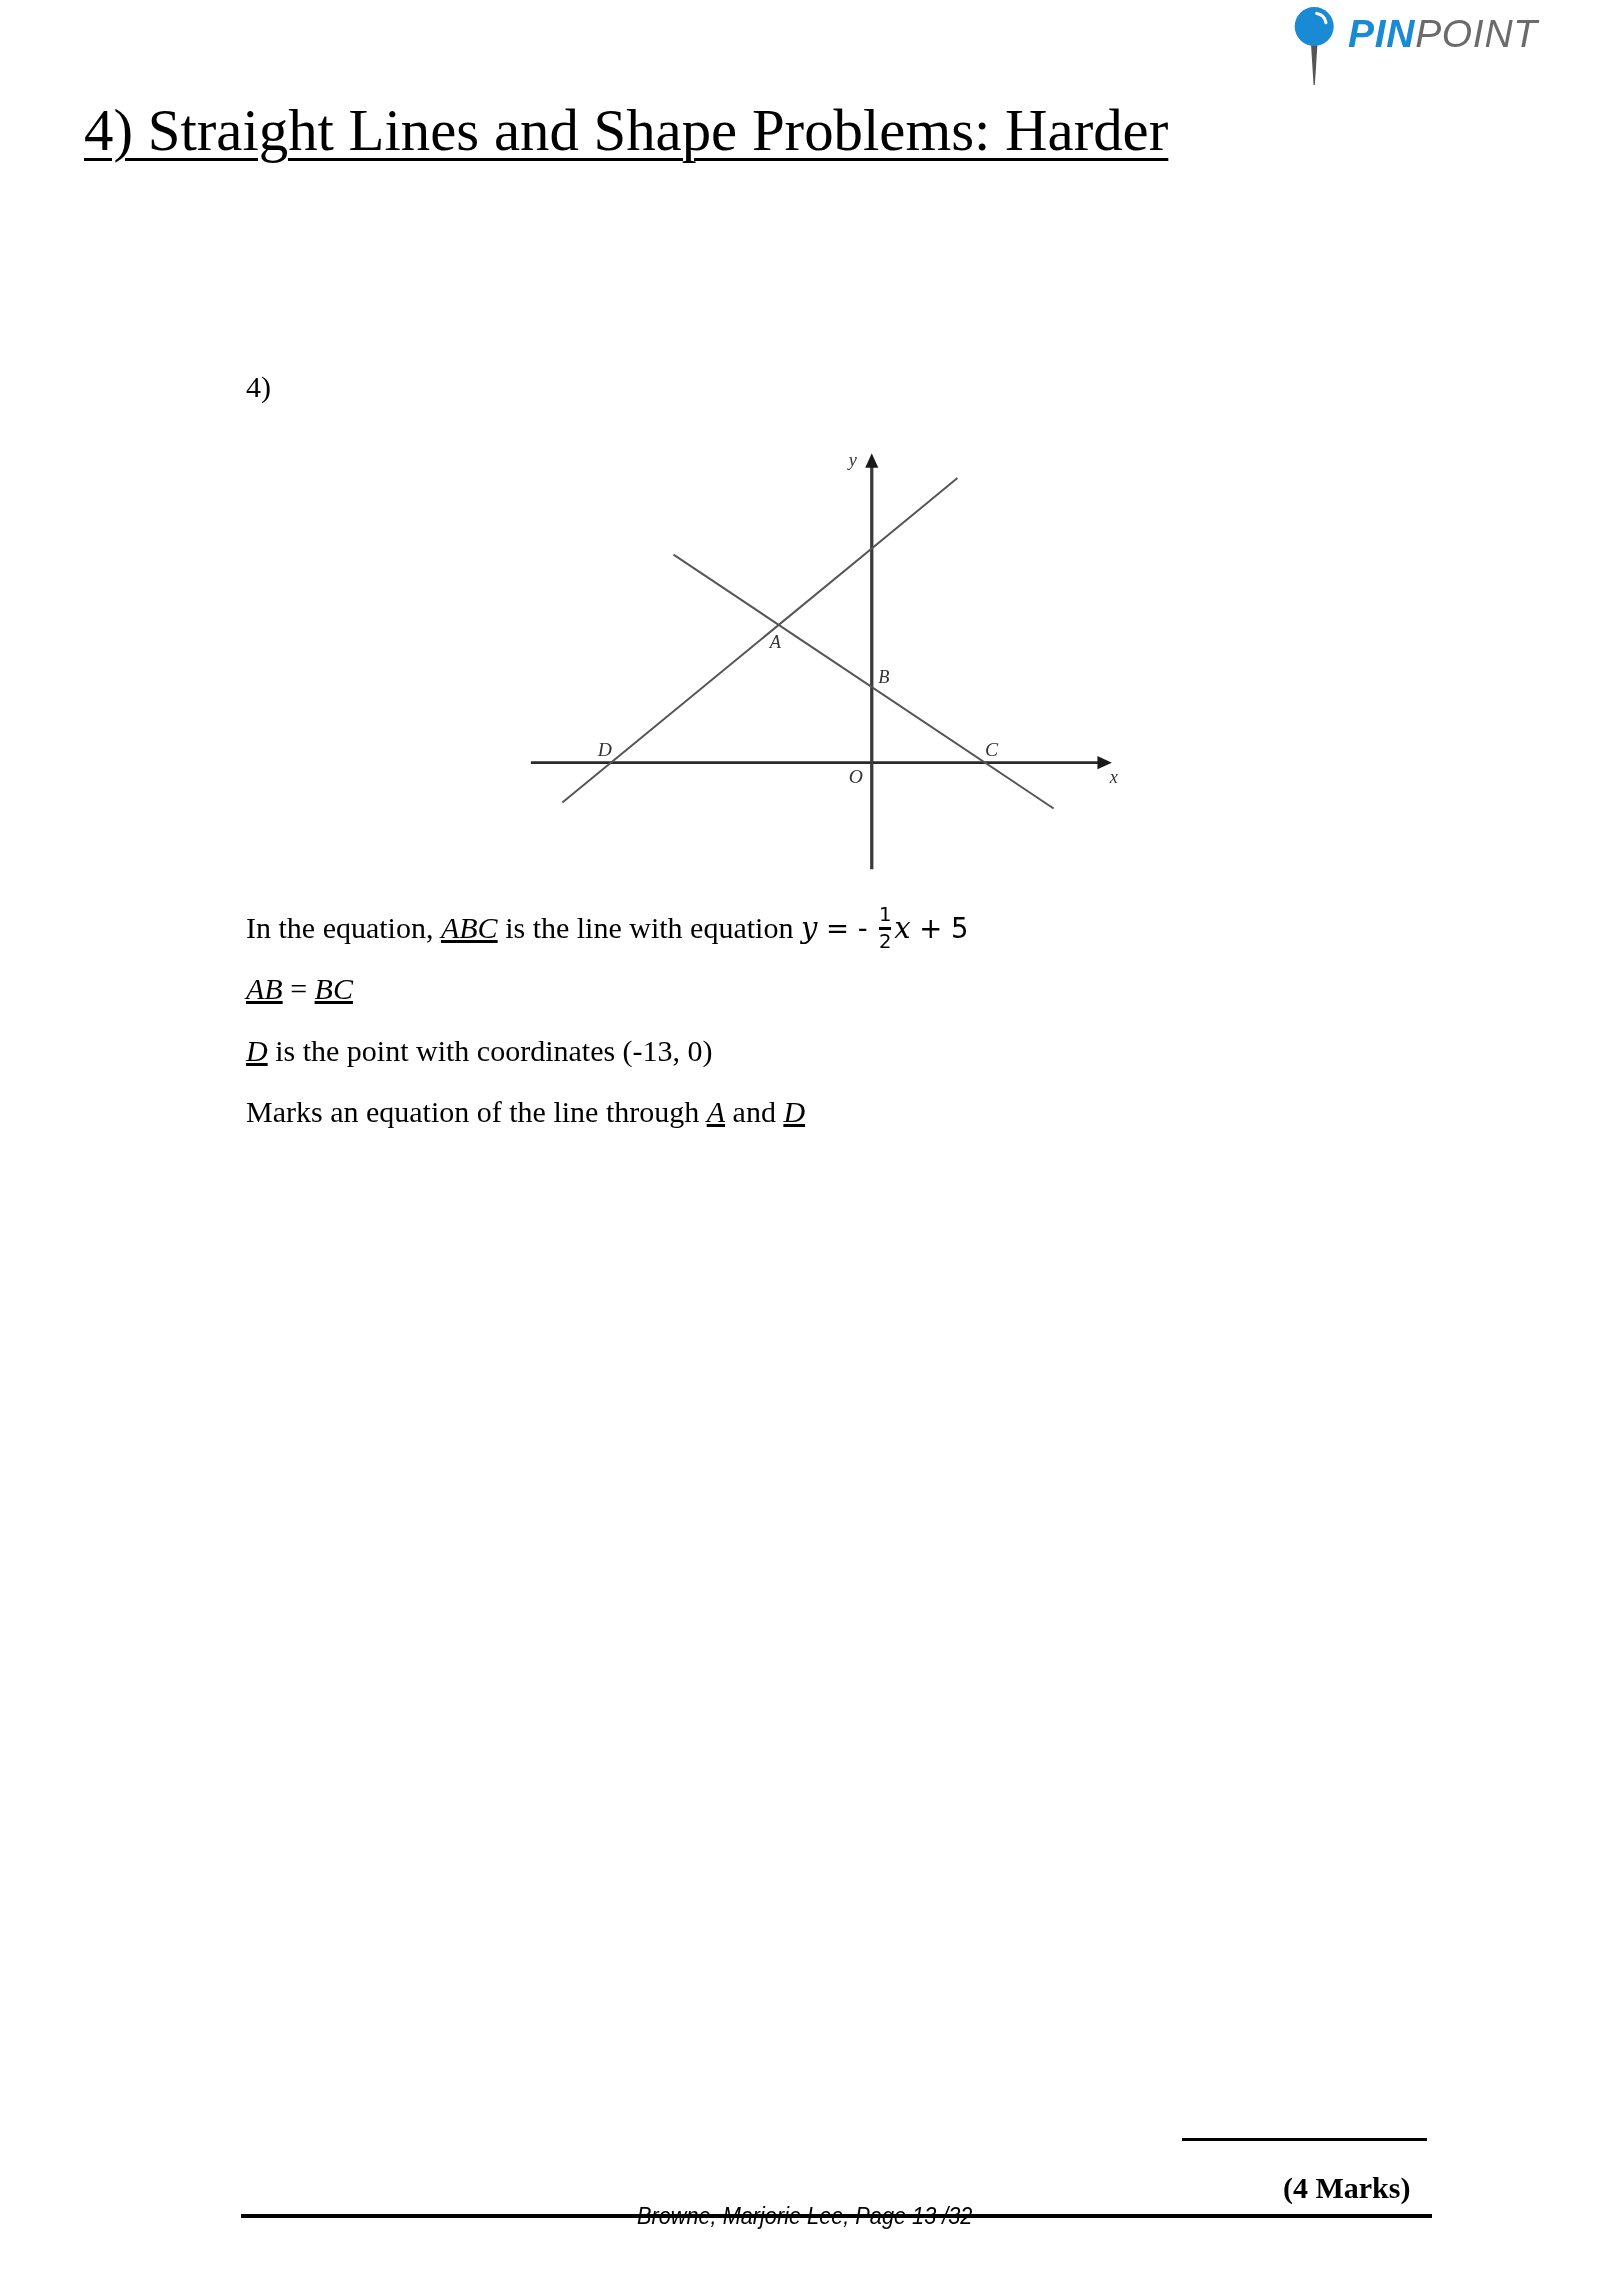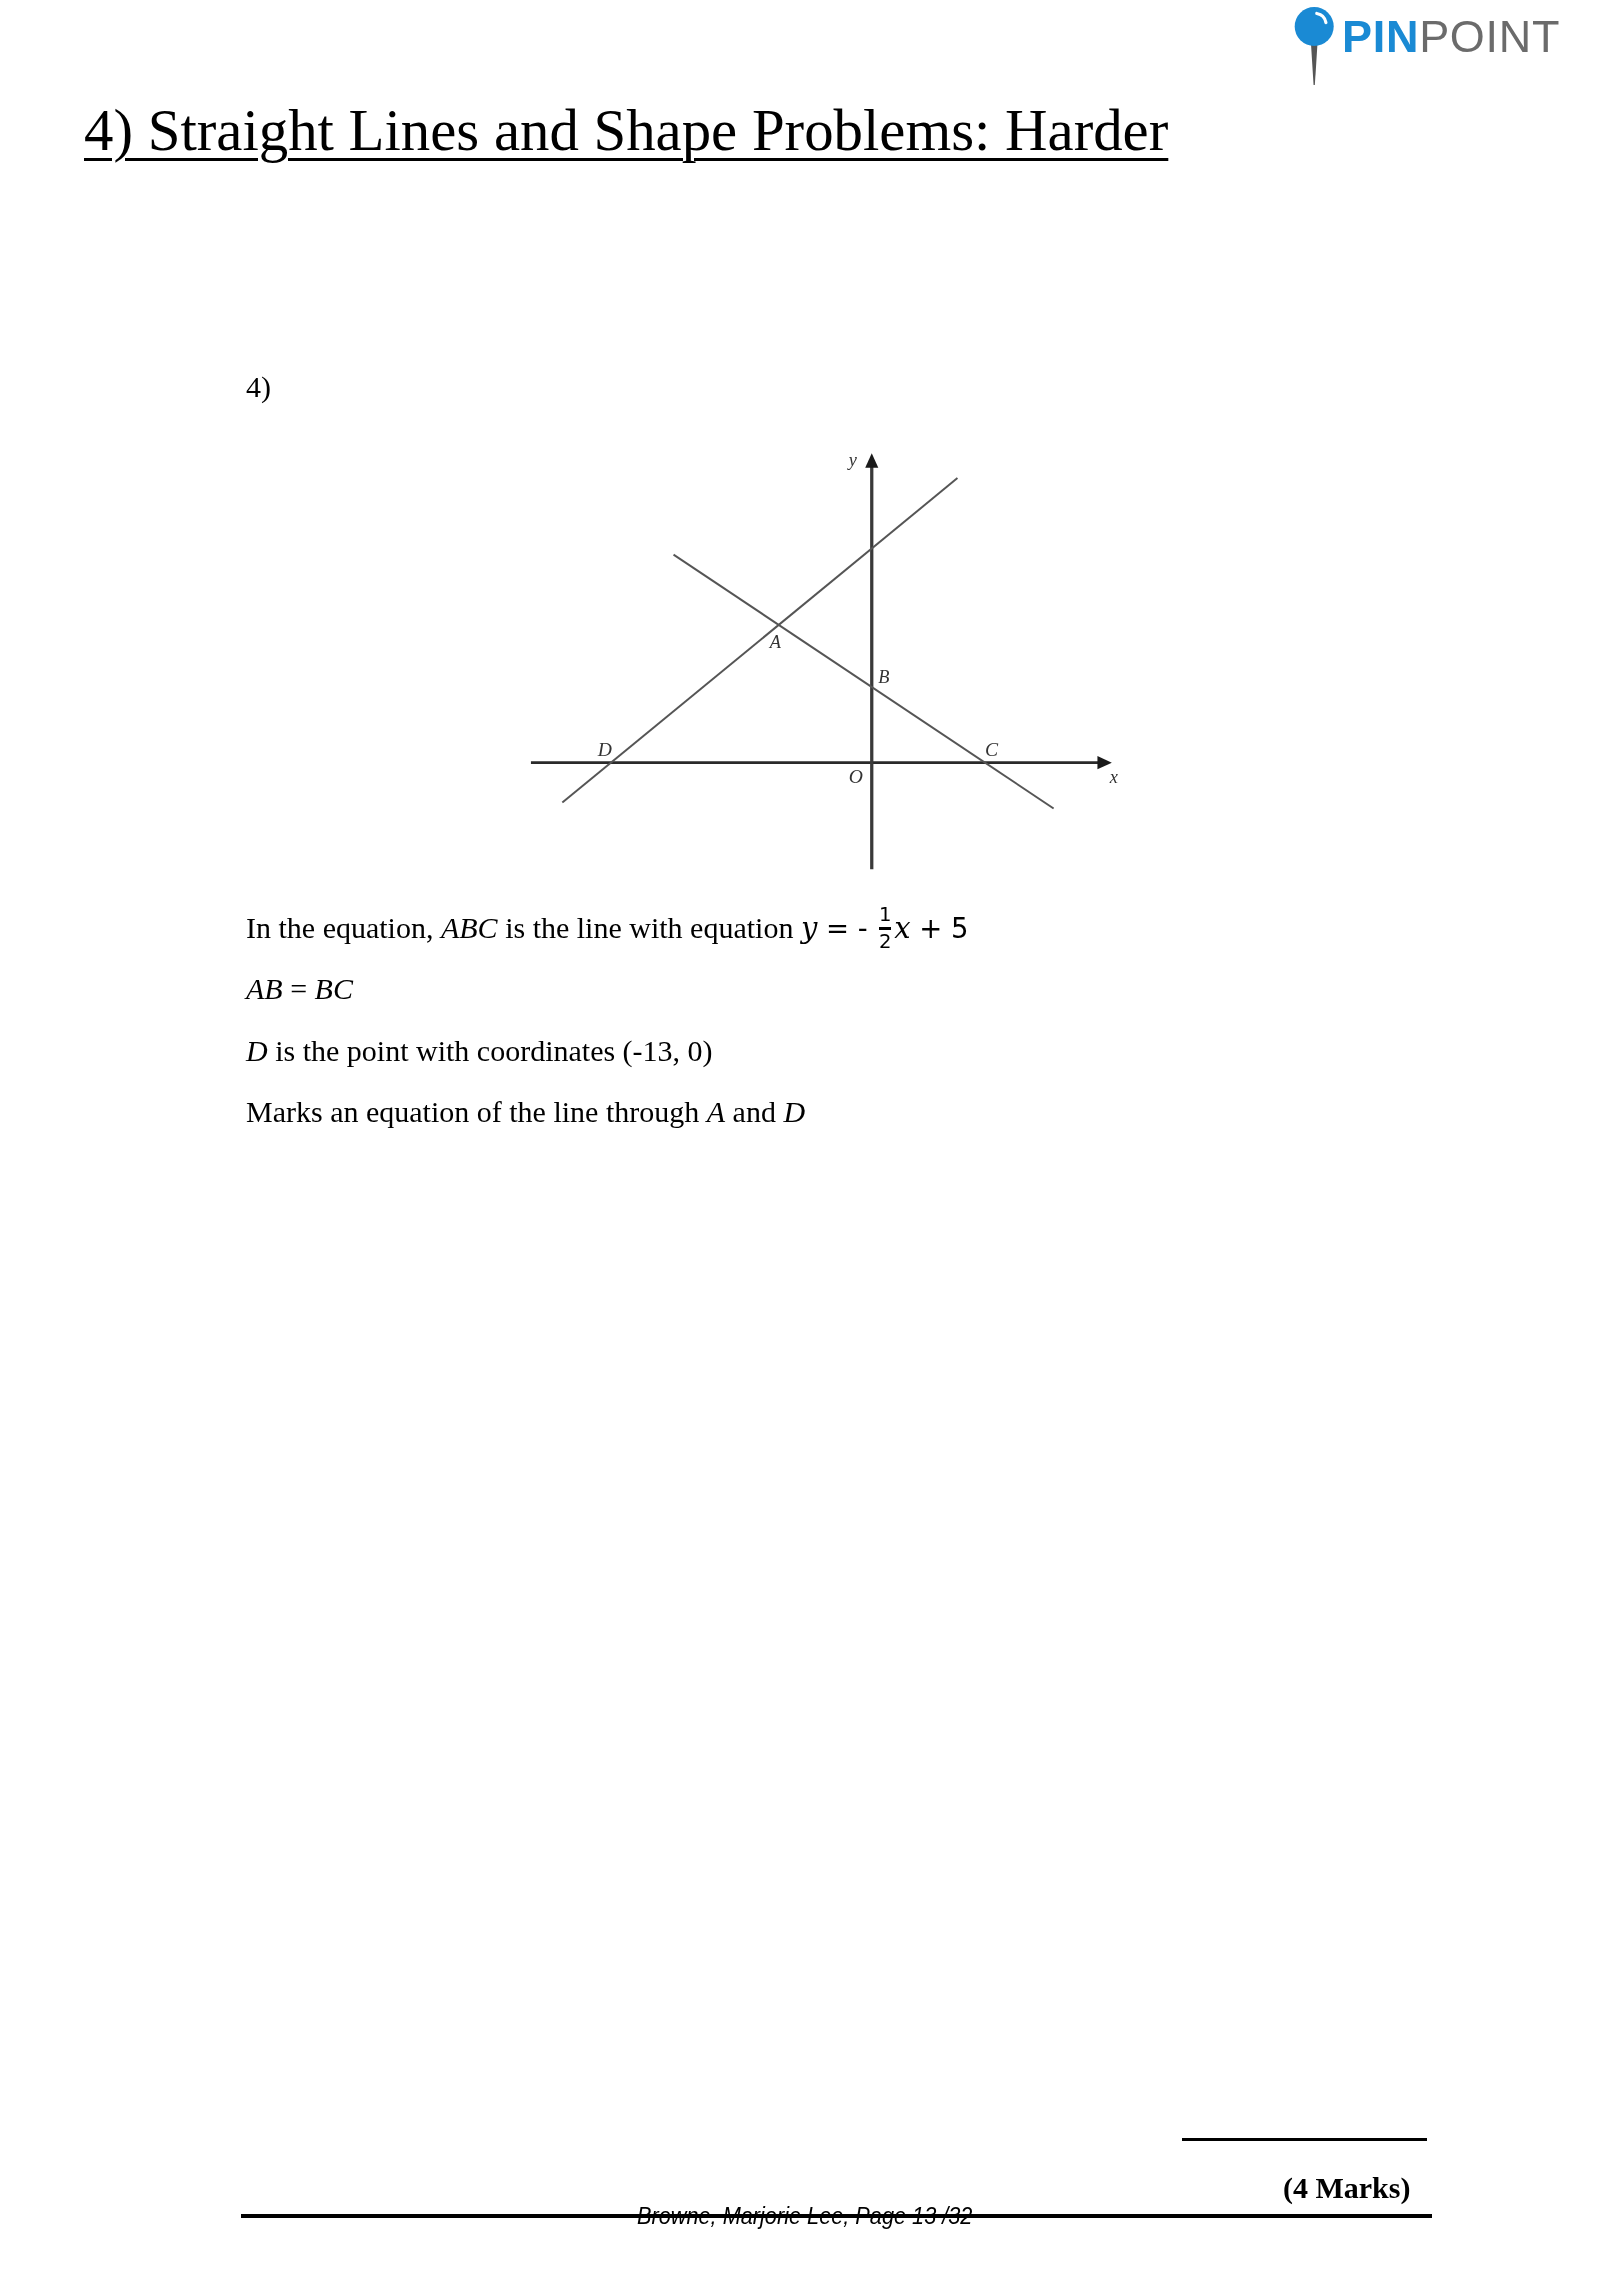--- a/index.html
+++ b/index.html
@@ -1,33 +1,33 @@
 <!DOCTYPE html>
 <html style="font-size:10.5px"><head>
 <meta charset="utf-8">
 <style>
   html, body { margin: 0; padding: 0; background: #ffffff; }
   body { width: 1623px; height: 2295px; position: relative; overflow: hidden; font-family: "Liberation Serif", serif; color: #000; }
   .abs { position: absolute; }
 
   
   #logo { left: 1283px; top: 0px; width: 340px; height: 92px; }
-  #logo-text { position: absolute; left: 59px; top: 14.4px; font-family: "Liberation Sans", sans-serif; font-size: 45px; letter-spacing: 0.7px; white-space: nowrap; line-height: 1; }
+  #logo-text { position: absolute; left: 65px; top: 14.4px; font-family: "Liberation Sans", sans-serif; font-size: 39px; letter-spacing: 0.7px; white-space: nowrap; line-height: 1; font-style: italic; }
   #logo-pin { color: #1a8ad4; font-weight: bold; }
   #logo-point { color: #6b6b6b; font-weight: normal; }
 
   
   #page-title { left: 84px; top: 97px; font-size: 60px; line-height: 1.1; text-decoration: underline; text-decoration-thickness: 3.3px; text-underline-offset: 7.9px; white-space: nowrap; transform: scaleX(0.98); transform-origin: left; }
 
   #q-number { left: 246px; top: 370px; font-size: 30px; }
 
   #diagram { left: 510px; top: 432px; width: 628px; height: 452px; }
 
   .qline { position: absolute; left: 246px; font-size: 30px; white-space: nowrap; line-height: 1.2; }
-  .it { font-style: italic; }
+  .it { font-style: italic; text-decoration: underline; }
   .frac { display: inline-flex; flex-direction: column; align-items: center; vertical-align: middle; font-family: "DejaVu Sans", sans-serif; font-size: 19.6px; line-height: 1; margin: 0 2.6px; position: relative; top: -2.6px; }
   .frac .bar { width: 11.8px; height: 2.6px; background: #000; margin: 2px 0; }
   .math { font-family: "DejaVu Serif", serif; font-style: italic; font-size: 29px; }
   .mathop { font-family: "DejaVu Sans", sans-serif; font-size: 27.5px; }
 
   #answer-line { left: 1182px; top: 2138px; width: 245px; height: 2.6px; background: #000; }
   #marks { left: 1283px; top: 2171px; font-size: 30px; font-weight: bold; white-space: nowrap; }
 
   #footer-rule { left: 241px; top: 2214px; width: 1191px; height: 3.9px; background: #000; }
   #footer-text { left: 637px; top: 2203px; font-family: "Liberation Sans", sans-serif; font-style: italic; font-size: 23.6px; white-space: nowrap; transform: scaleX(0.92); transform-origin: left; }

